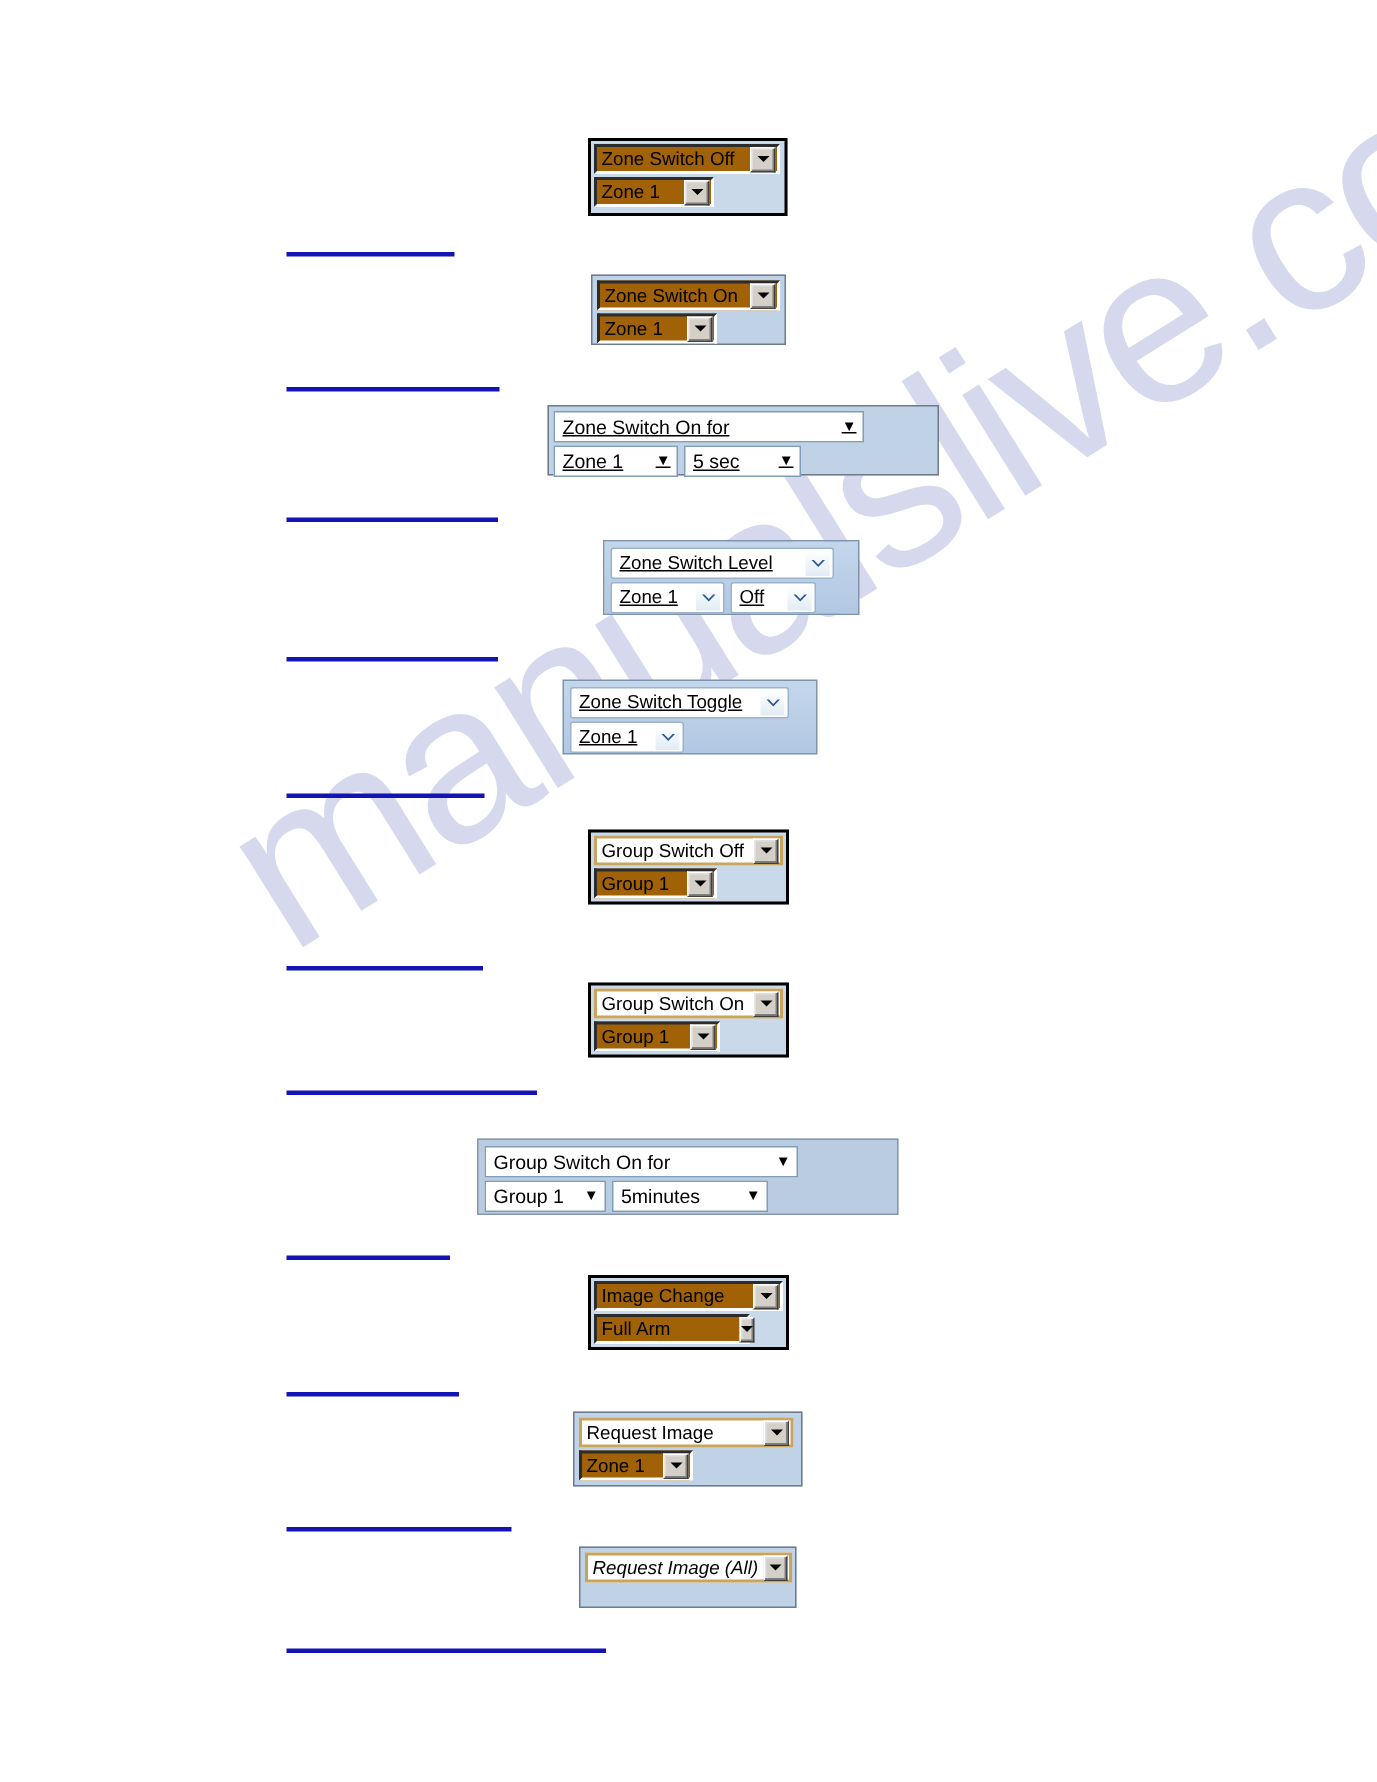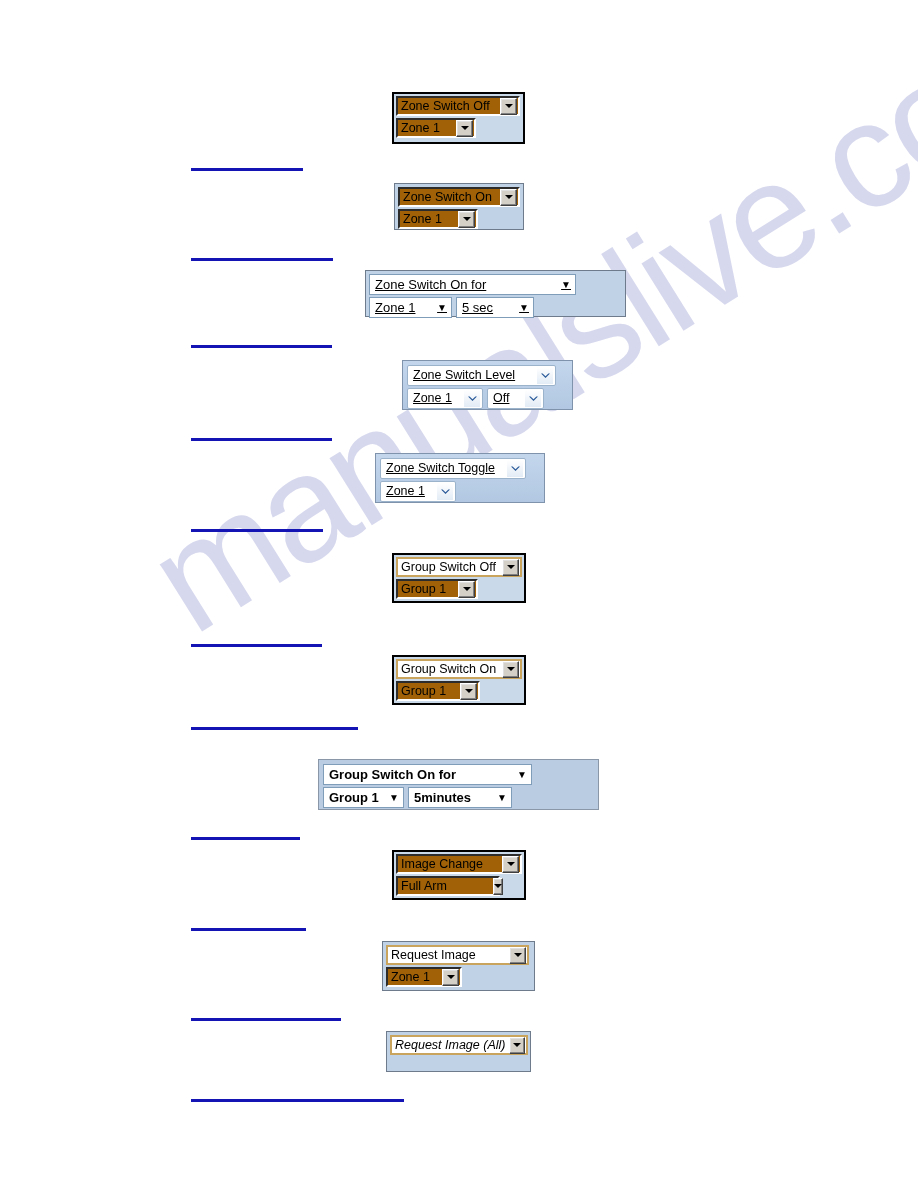--- a/index.html
+++ b/index.html
@@ -314,21 +314,21 @@
         </div>
         <div class="row">
           <div class="cb98" style="width: 84px;">
             <span class="txt">Group 1</span>
             <span class="arrow">
               <i></i>
             </span>
           </div>
         </div>
       </div>
-      <div class="panel thin2" style="left: 318px; top: 759px; width: 281px; height: 51px; font-weight: bold;">
+      <div class="panel thin2" style="left: 318px; top: 759px; width: 281px; height: 51px;">
         <div class="row">
           <div class="cbflat" style="width: 209px;">
             <span class="txt">Group Switch On for</span>
             <span class="arrow">▼</span>
           </div>
         </div>
         <div class="row">
           <div class="cbflat" style="width: 81px;">
             <span class="txt">Group 1</span>
             <span class="arrow">▼</span>

